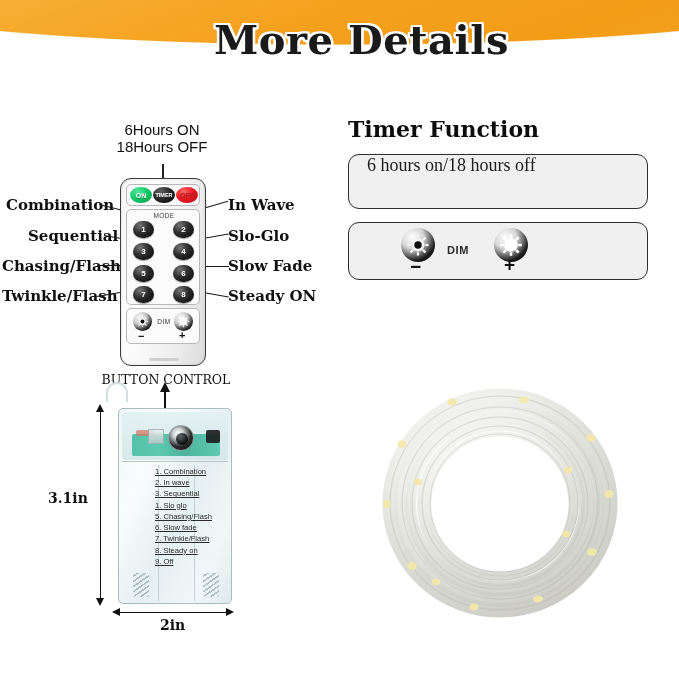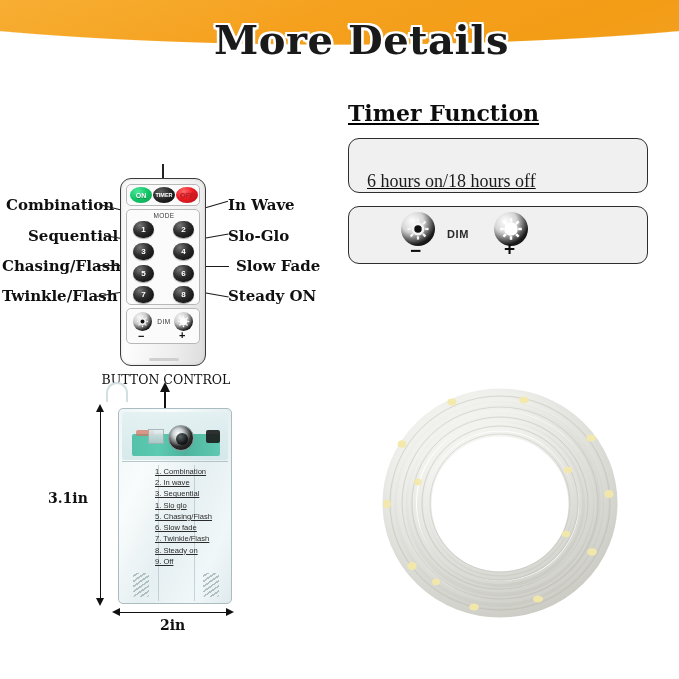--- a/index.html
+++ b/index.html
@@ -168,32 +168,32 @@
 
   .remote-caption {
     position: absolute; left: 96px; top: 276px; width: 140px; text-align: center;
     font-family: "DejaVu Serif", serif; font-size: 12.5px; color: #111;
   }
 
   
   .leader { position: absolute; background: #1a1a1a; height: 1.4px; transform-origin: left center; }
 
   
-  .right-panel { position: absolute; left: 348px; top: 100px; width: 300px; text-decoration: underline; }
+  .right-panel { position: absolute; left: 348px; top: 116px; width: 300px; }
 
   .sec-title {
     font-family: "DejaVu Serif", serif; font-weight: bold;
     font-size: 22px; color: #0d0d0d; white-space: nowrap;
   }
   .info-box {
     margin-top: 12px;
     background: #f0f0f0;
     border: 1.6px solid #2e2e2e;
     border-radius: 11px;
-    display: flex; align-items: flex-end;
+    display: flex; align-items: flex-start;
   }
   .timer-box { height: 55px; padding-left: 18px; }
   .timer-box .v {
     font-family: "Liberation Serif", serif; font-size: 18px; color: #1c1c1c;
   }
   .bright-box { height: 58px; position: relative; margin-top: 13px; }
 
   .bigdim {
     position: absolute; width: 34px; height: 34px; top: 5px; border-radius: 50%;
     background: radial-gradient(circle at 33% 27%, #ffffff 0%, #d4d4d4 34%, #1c1c1c 70%, #000 100%);
@@ -317,30 +317,34 @@
   <div class="top-banner">
     <div class="fill"></div>
     <svg class="wave" viewBox="0 0 679 30" preserveAspectRatio="none">
       <path d="M0,14 C90,30 170,24 260,14 C350,4 430,0 520,8 C590,14 640,22 679,18 L679,30 L0,30 Z" fill="#ffffff"></path>
     </svg>
   </div>
   <div class="banner-title">More Details</div>
 
   <div class="remote-wrap">
 
+    <div class="timer-callout">
+      <div>6Hours ON</div>
+      <div>18Hours OFF</div>
+    </div>
     <div class="callout-stem"></div>
 
     <div class="lab" style="left:6px; top:100px; font-size:15px;">Combination</div>
     <div class="lab" style="left:28px; top:131px; font-size:15px;">Sequential</div>
     <div class="lab" style="left:2px; top:161px; font-size:15px;">Chasing/Flash</div>
     <div class="lab" style="left:2px; top:191px; font-size:15px;">Twinkle/Flash</div>
 
     <div class="lab" style="left:228px; top:100px; font-size:15px;">In Wave</div>
     <div class="lab" style="left:228px; top:131px; font-size:15px;">Slo-Glo</div>
-    <div class="lab" style="left:236px; top:161px; font-size:15px;">Slow Fade</div>
+    <div class="lab" style="left:228px; top:161px; font-size:15px;">Slow Fade</div>
     <div class="lab" style="left:228px; top:191px; font-size:15px;">Steady ON</div>
 
     <div class="leader" style="left:99px; top:108px; width:26px; transform:rotate(14deg);"></div>
     <div class="leader" style="left:104px; top:139px; width:22px; transform:rotate(10deg);"></div>
     <div class="leader" style="left:97px; top:169px; width:26px; transform:rotate(0deg);"></div>
     <div class="leader" style="left:97px; top:200px; width:26px; transform:rotate(-10deg);"></div>
 
     <div class="leader" style="left:203px; top:112px; width:26px; transform:rotate(-16deg);"></div>
     <div class="leader" style="left:203px; top:142px; width:26px; transform:rotate(-10deg);"></div>
     <div class="leader" style="left:203px; top:170px; width:26px; transform:rotate(0deg);"></div>

